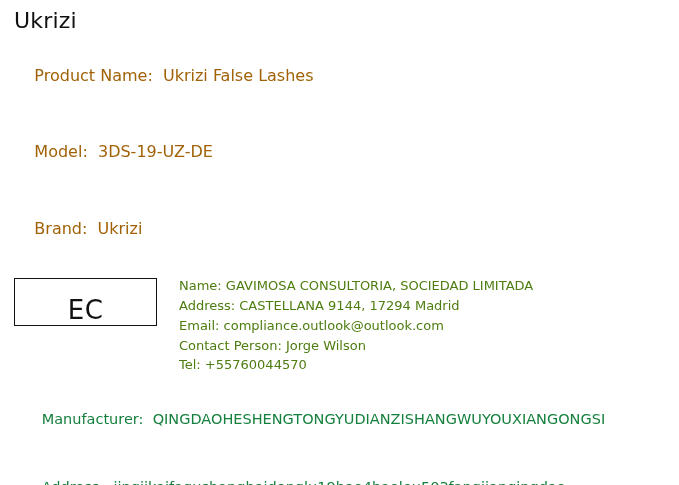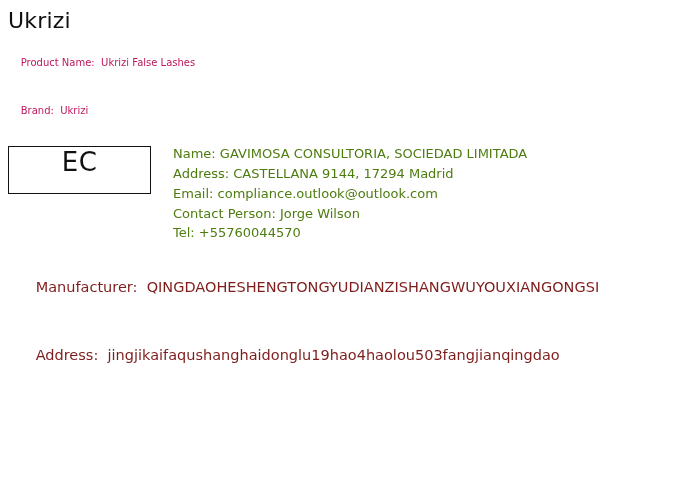--- a/index.html
+++ b/index.html
@@ -12,57 +12,57 @@
     background: #ffffff;
     font-family: "DejaVu Sans", sans-serif;
     color: #1a1a1a;
     overflow: hidden;
   }
   .page {
     position: relative;
     width: 679px;
     height: 485px;
     box-sizing: border-box;
-    padding: 8px 14px 0 8px;
+    padding: 8px 14px 0 14px;
   }
   .brand-title {
     font-size: 22px;
     font-weight: 400;
     letter-spacing: 0.2px;
     line-height: 1.15;
     margin: 0 0 6px 0;
     color: #111111;
   }
   .info-line {
-    font-size: 10px;
+    font-size: 16px;
     line-height: 1.55;
     margin: 0 0 2px 0;
     white-space: pre;
-    color: #be185d;
+    color: #a16207;
   }
   .info-line .lbl {
     display: inline;
   }
   .info-line .val {
     display: inline;
   }
 
   
   .ecrep-row {
     display: flex;
     align-items: flex-start;
     margin-top: 10px;
   }
   .ecrep-box {
     border: 1.6px solid #111111;
     width: 143px;
     height: 48px;
     box-sizing: border-box;
     display: flex;
-    align-items: flex-start;
+    align-items: flex-end;
     flex: 0 0 auto;
     margin-top: 2px;
   }
   .ecrep-box .cell {
     flex: 1 1 50%;
     display: flex;
     align-items: center;
     justify-content: center;
     font-size: 26px;
     letter-spacing: 0.5px;
@@ -84,34 +84,37 @@
 
   
   .mfg-block {
     margin-top: 12px;
   }
   .mfg-line {
     font-size: 14.5px;
     line-height: 1.5;
     margin-bottom: 3px;
     white-space: pre;
-    color: #7f1d1d;
+    color: #15803d;
   }
 </style>
 </head>
 <body>
 
 <div class="page">
 
   <h1 class="brand-title">Ukrizi</h1>
 
   <div class="info-line">
     <span class="lbl">Product Name:</span><span>  </span><span class="val">Ukrizi False Lashes</span>
   </div>
 
+  <div class="info-line">
+    <span class="lbl">Model:</span><span>  </span><span class="val">3DS-19-UZ-DE</span>
+  </div>
 
   <div class="info-line">
     <span class="lbl">Brand:</span><span>  </span><span class="val">Ukrizi</span>
   </div>
 
   <div class="ecrep-row">
     <div class="ecrep-box">
       <div class="cell left">EC</div>
     </div>
     <div class="ecrep-details">

